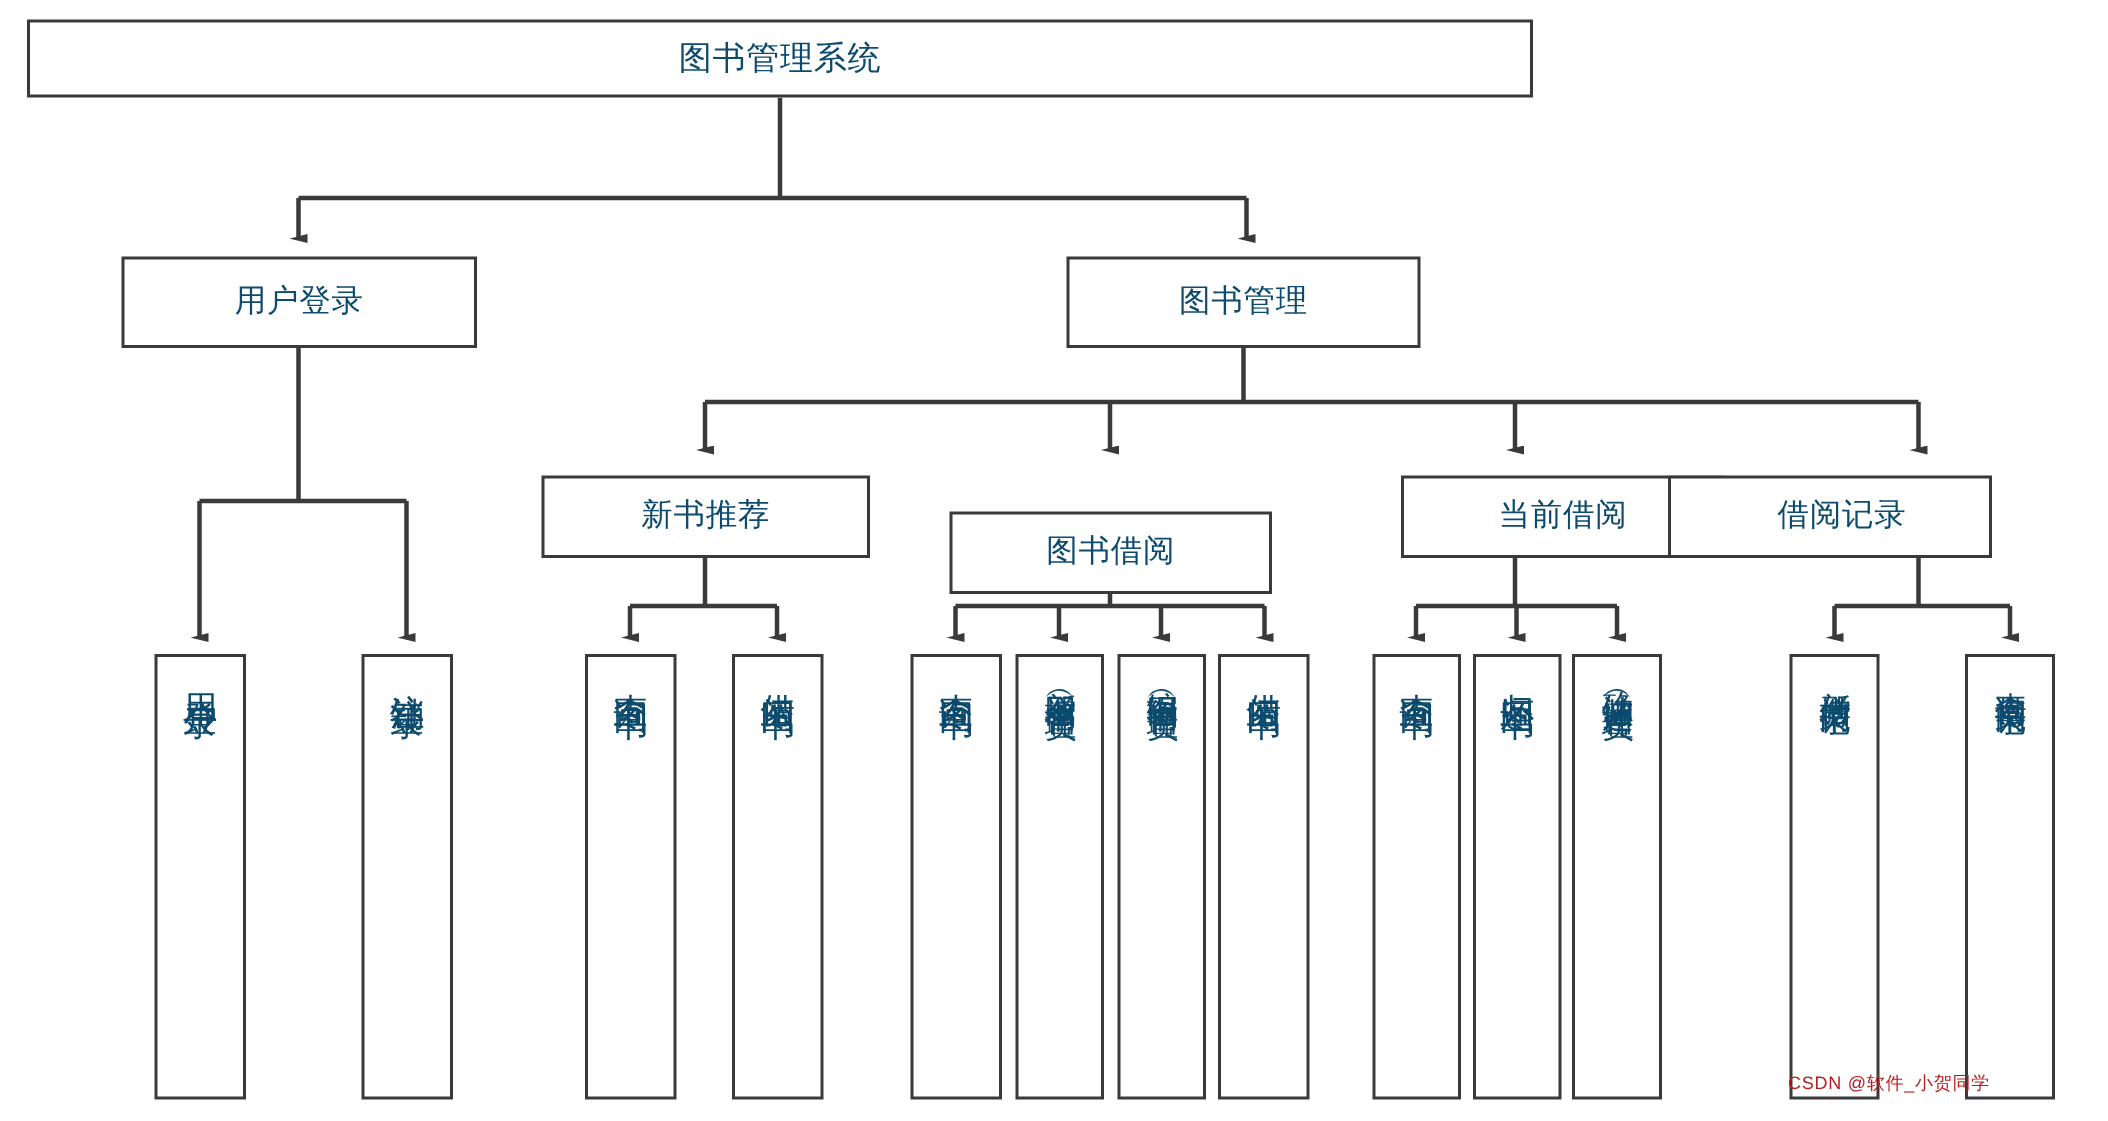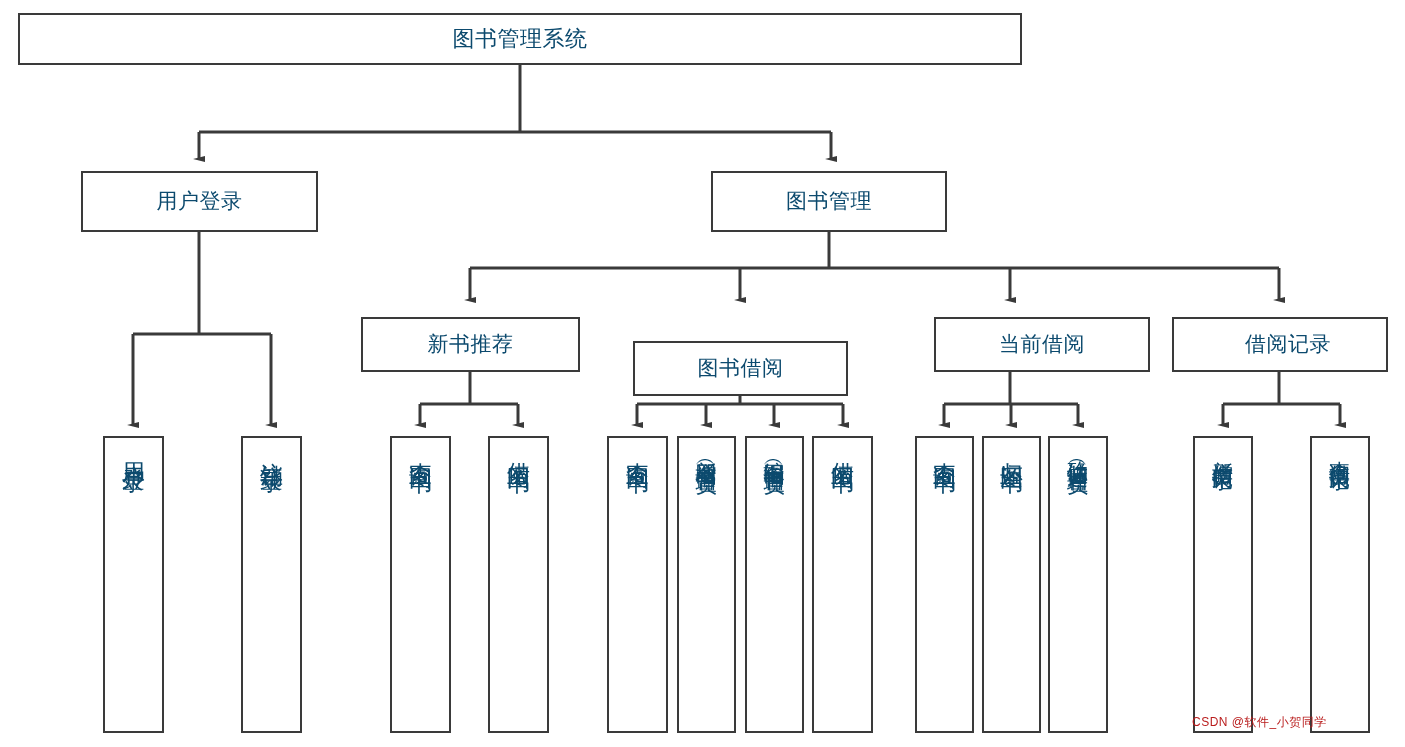--- a/index.html
+++ b/index.html
@@ -122,21 +122,21 @@
 
   <div class="node horiz" style="left:361px;top:317px;width:219px;height:55px;">
     <span class="label">新书推荐</span>
   </div>
   <div class="node horiz" style="left:633px;top:317px;width:215px;height:55px;margin-top:24px;">
     <span class="label">图书借阅</span>
   </div>
   <div class="node horiz" style="left:902px;top:317px;width:216px;height:55px;margin-left:32px;">
     <span class="label">当前借阅</span>
   </div>
-  <div class="node horiz" style="left:1172px;top:317px;width:216px;height:55px;padding-left:16px;">
+  <div class="node horiz" style="left:1112px;top:317px;width:216px;height:55px;padding-left:16px;">
     <span class="label">借阅记录</span>
   </div>
 
   <div class="node vert" style="left:103px;top:436px;width:61px;height:297px;">
     <span class="label">用户登录</span>
   </div>
   <div class="node vert" style="left:241px;top:436px;width:61px;height:297px;">
     <span class="label">注销登录</span>
   </div>
 

